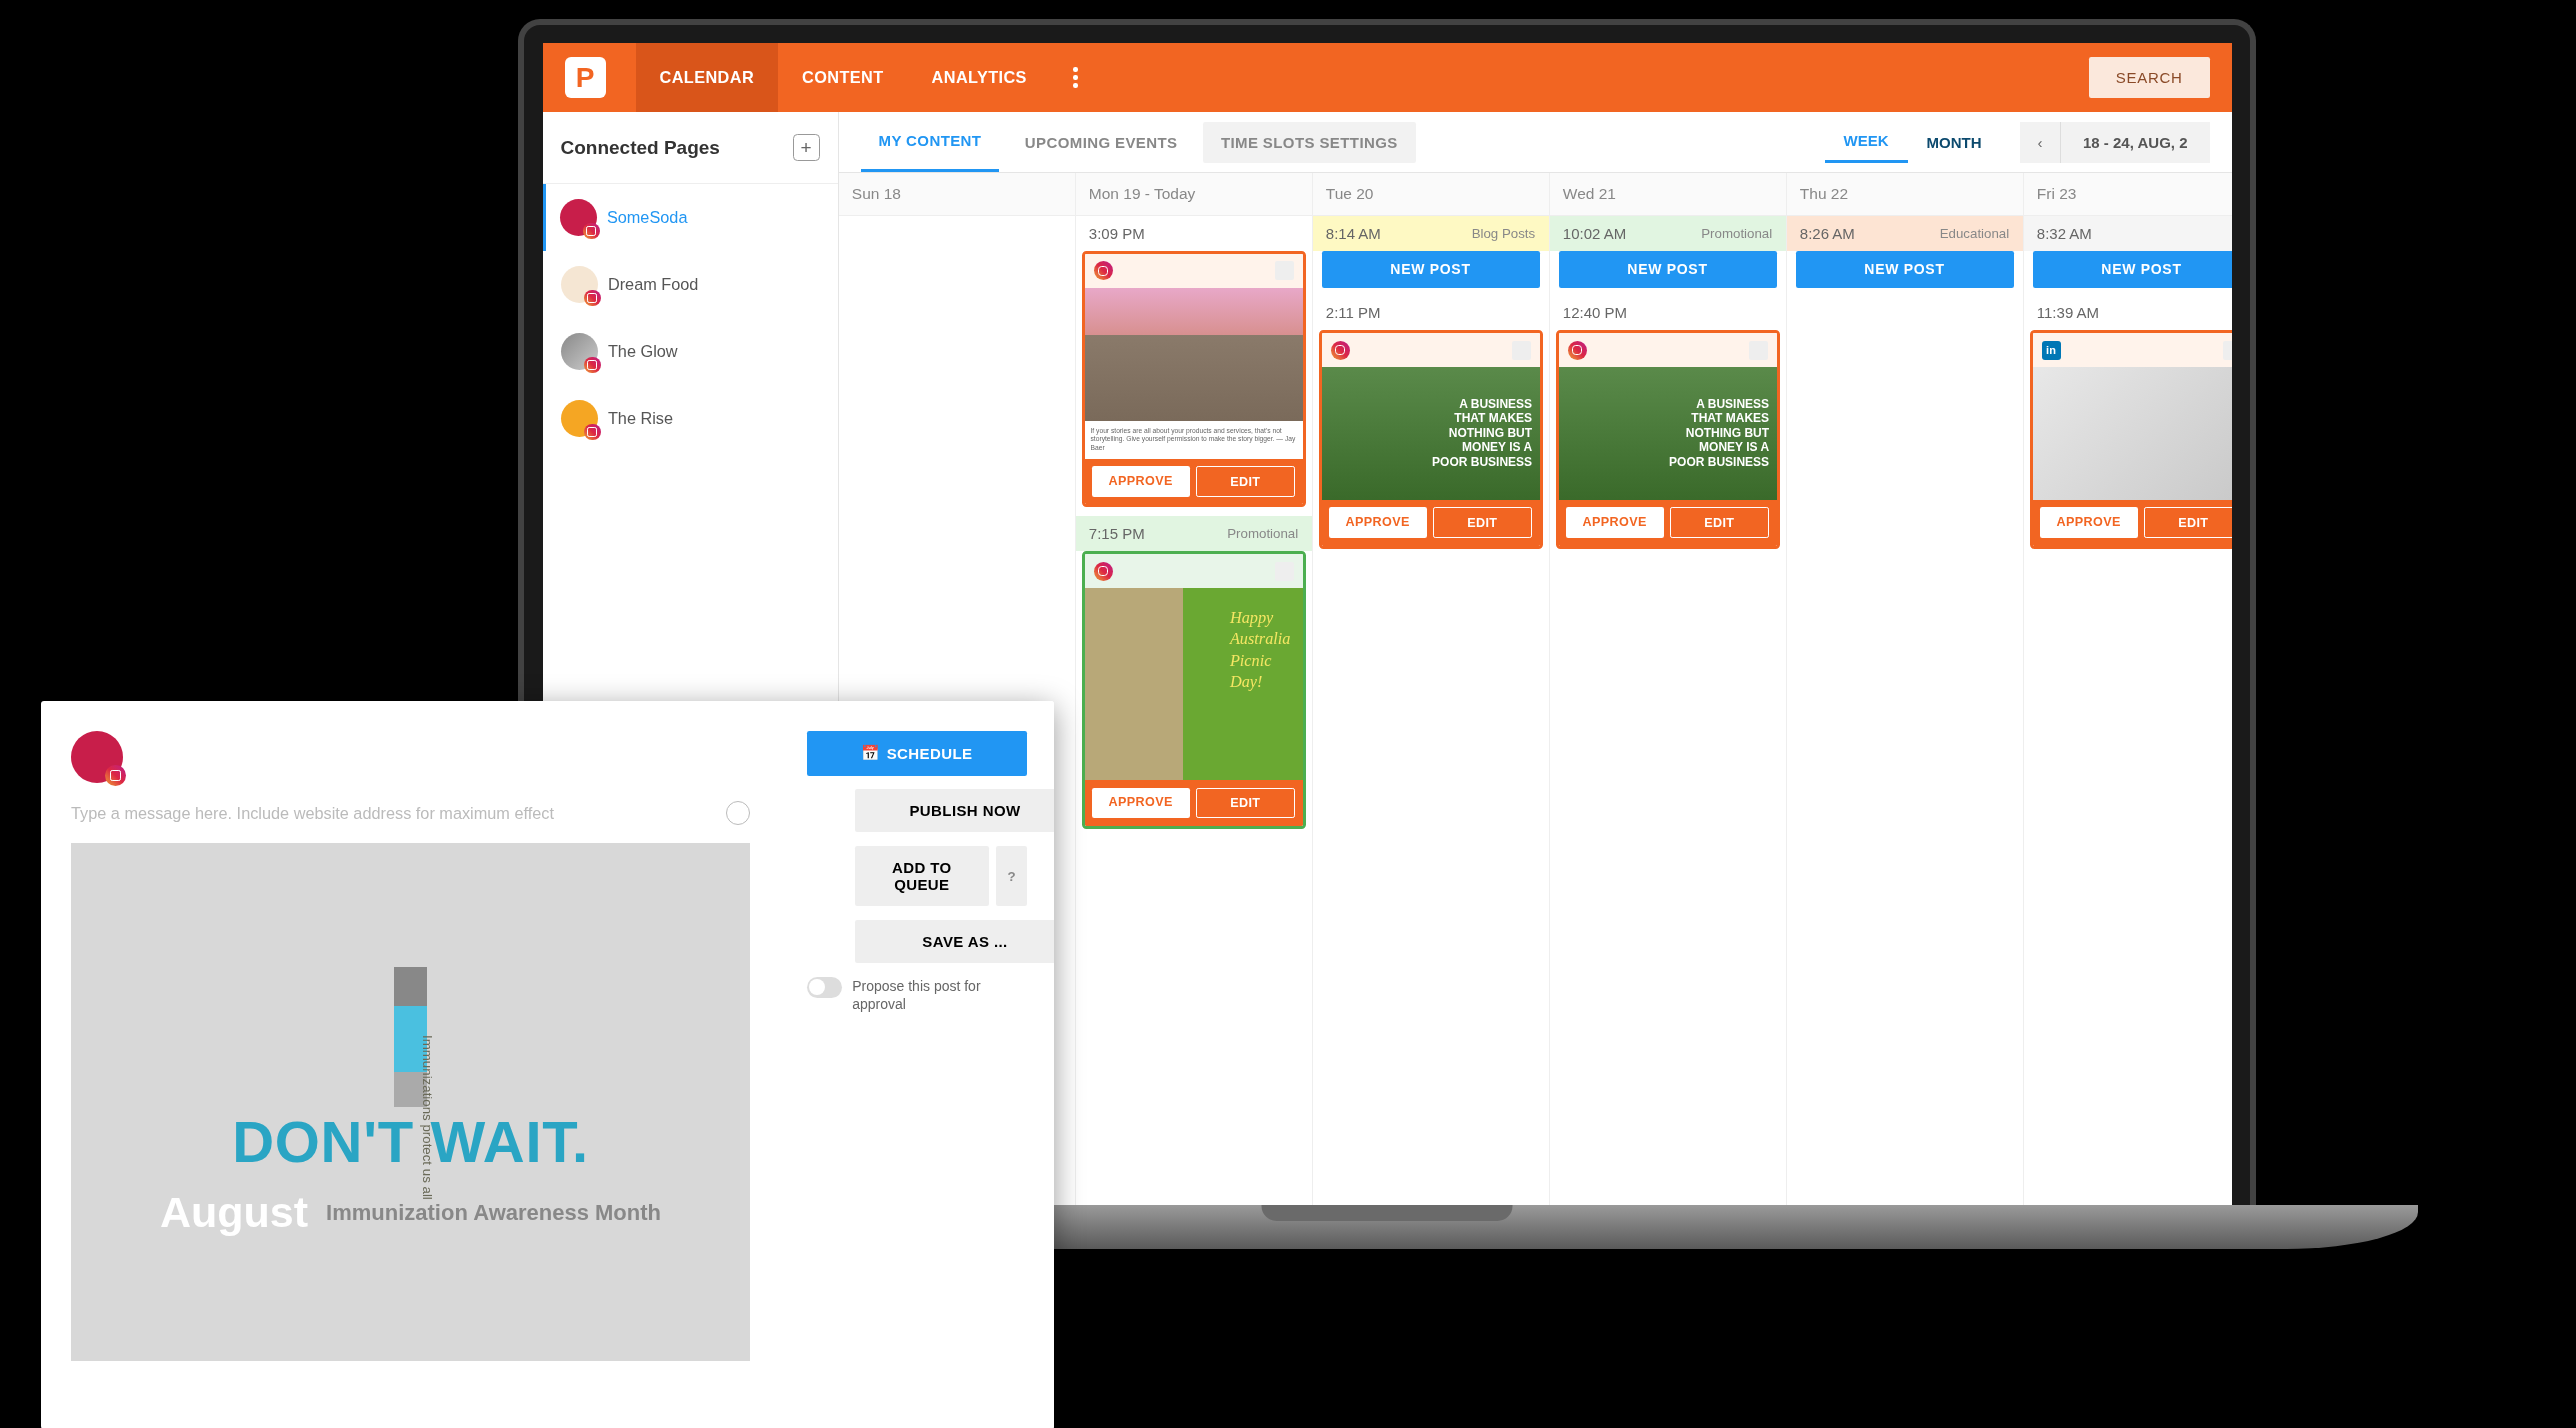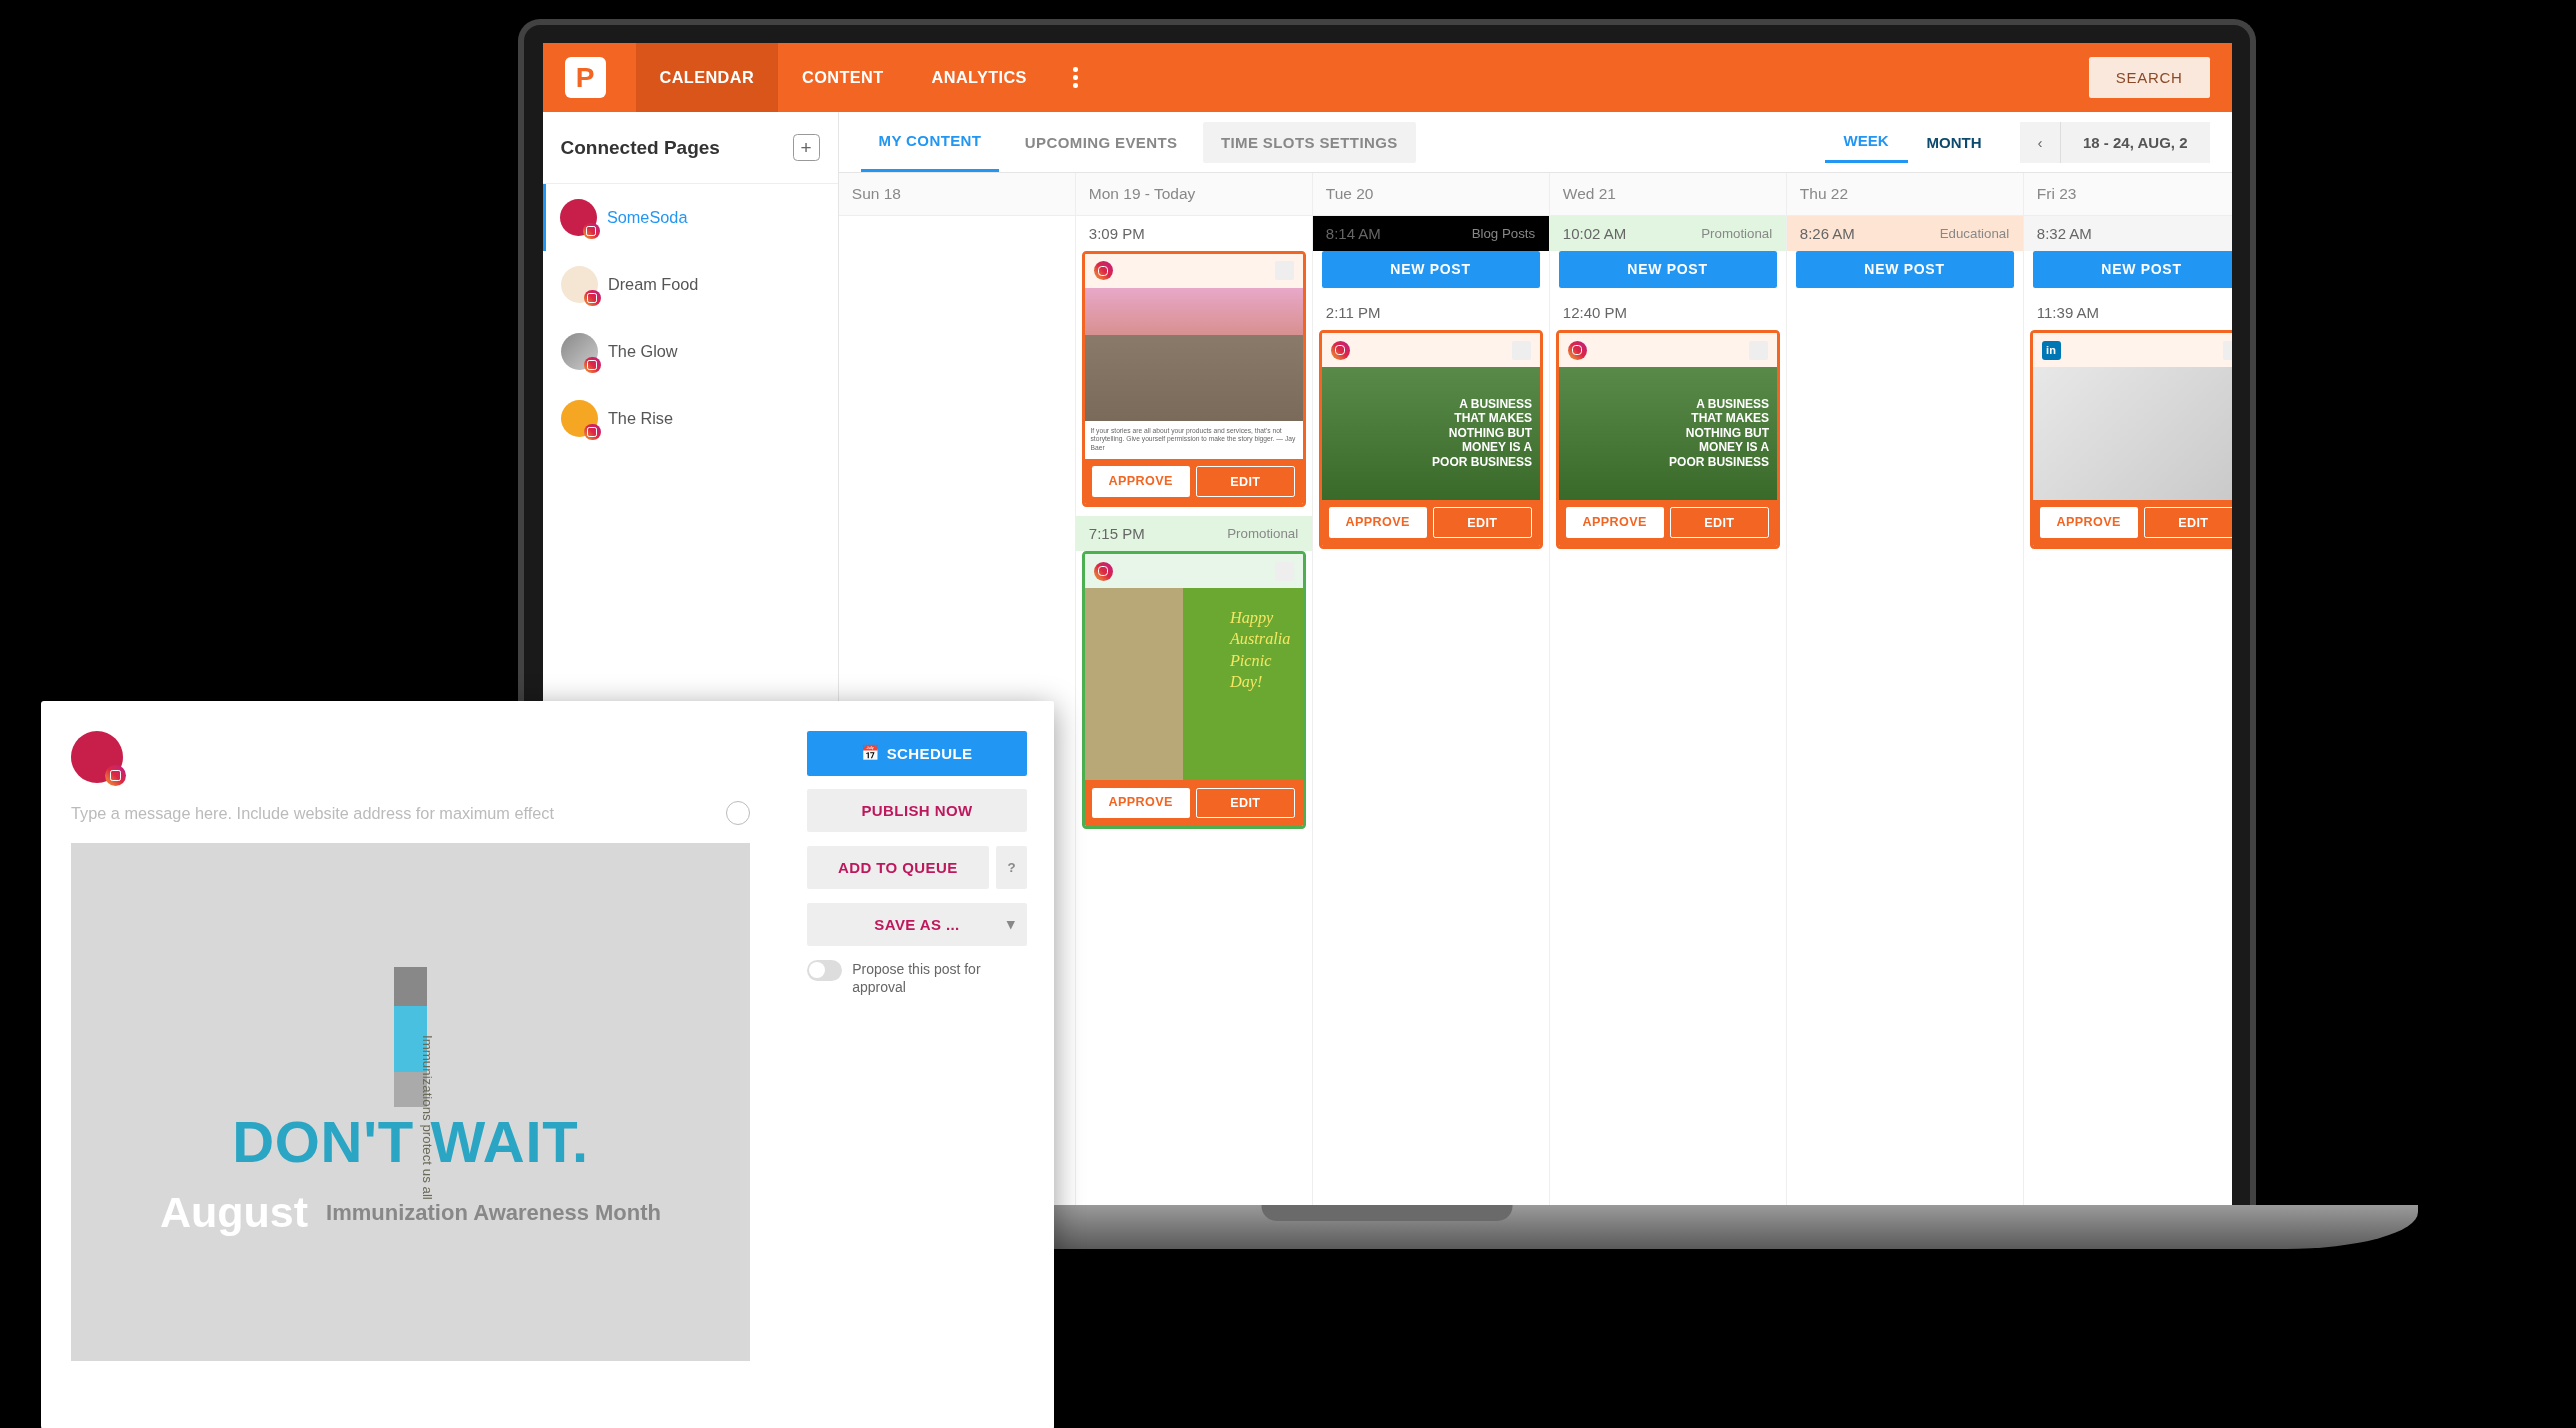--- a/index.html
+++ b/index.html
@@ -48,21 +48,21 @@
 .date-range{padding:0 22px;font-size:15px;font-weight:600;color:#555;}
 
 .cal{flex:1;display:flex;overflow:hidden;}
 .day-col{flex:1;min-width:237px;border-right:0.7px solid #eee;display:flex;flex-direction:column;}
 .day-col:first-child{max-width:237px;}
 .day-head{height:43px;background:#fafafa;display:flex;align-items:center;padding:0 13.3px;font-size:15.5px;color:#888;border-bottom:0.7px solid #eee;}
 .day-body{flex:1;padding:0;overflow-y:auto;}
 .slot-header{display:flex;justify-content:space-between;align-items:center;padding:9px 13.3px;font-size:15px;color:#666;}
 .slot-header .cat{font-size:13.3px;color:#888;}
 .slot-header.green{background:#e1f5e1;}
-.slot-header.blue{background:#000000;}
+.slot-header.blue{background:#fef9c3;}
 .slot-header.peach{background:#fde4d3;}
 .new-post-btn{margin:0 9px 7.4px 9px;background:#2196f3;color:#fff;text-align:center;padding:10.4px;font-size:14px;font-weight:700;letter-spacing:0.7px;border-radius:2.2px;cursor:pointer;}
 .card{margin:0 6px 9px 6px;border:3px solid #f26522;border-radius:4.4px;background:#fff;overflow:hidden;}
 .card.green{border-color:#4caf50;}
 .card-top{display:flex;justify-content:space-between;align-items:center;padding:7.4px 9px;background:#fff3eb;}
 .card.green .card-top{background:#e8f5e9;}
 .ig-icon{width:19px;height:19px;border-radius:50%;background:linear-gradient(45deg,#f09433,#e6683c,#dc2743,#cc2366,#bc1888);position:relative;}
 .ig-icon::after{content:'';position:absolute;inset:4.4px;border:1.5px solid #fff;border-radius:3.7px;}
 .li-icon{width:19px;height:19px;border-radius:3px;background:#0077b5;color:#fff;display:flex;align-items:center;justify-content:center;font-size:11px;font-weight:900;}
 .img-icon{width:19px;height:19px;background:#eee;border-radius:2.2px;}
@@ -91,21 +91,21 @@
 .syringe{width:33px;height:140px;background:linear-gradient(180deg,#888 0%,#888 28%,#4ac0e0 28%,#4ac0e0 75%,#aaa 75%,#aaa 100%);margin-bottom:7.4px;}
 .headline{color:#2aa5c4;font-size:58px;font-weight:900;letter-spacing:0.7px;text-align:center;line-height:0.95;}
 .subrow{display:flex;align-items:center;gap:18px;margin-top:19px;}
 .month{color:#fff;font-size:43px;font-weight:900;}
 .subtext{color:#888;font-size:22px;font-weight:700;line-height:1.05;}
 .vtext{writing-mode:vertical-rl;color:#6a6a58;font-size:13.3px;position:absolute;left:50%;top:192px;transform:translateX(9px);}
 
 .modal-right{width:274px;padding:30px 27px;background:#fff;}
 .mbtn{width:100%;padding:13.3px;text-align:center;font-size:15px;font-weight:700;letter-spacing:0.4px;border-radius:2.2px;margin-bottom:13.3px;cursor:pointer;display:flex;align-items:center;justify-content:center;gap:6px;}
 .mbtn.blue{background:#2196f3;color:#fff;}
-.mbtn.gray{background:#eee;color:#be185d;}
+.mbtn.gray{background:#eee;color:#000000;margin-left:48px;}
 .mbtn-row{display:flex;gap:7.4px;}
 .q-btn{width:31px;background:#eee;border-radius:2.2px;display:flex;align-items:center;justify-content:center;color:#888;font-size:13.3px;font-weight:700;cursor:pointer;}
 .toggle-row{display:flex;gap:10.4px;margin-top:9px;}
 .toggle{width:37px;height:21px;background:#ddd;border-radius:10.4px;position:relative;cursor:pointer;}
 .toggle::after{content:'';position:absolute;left:2.2px;top:2.2px;width:16.3px;height:16.3px;background:#fff;border-radius:50%;}
 .toggle-lbl{font-size:14px;color:#666;line-height:1.3;}
 .saveas{position:relative;}
 .saveas::after{content:'▾';position:absolute;right:12px;color:#888;}
 </style>
 </head>

